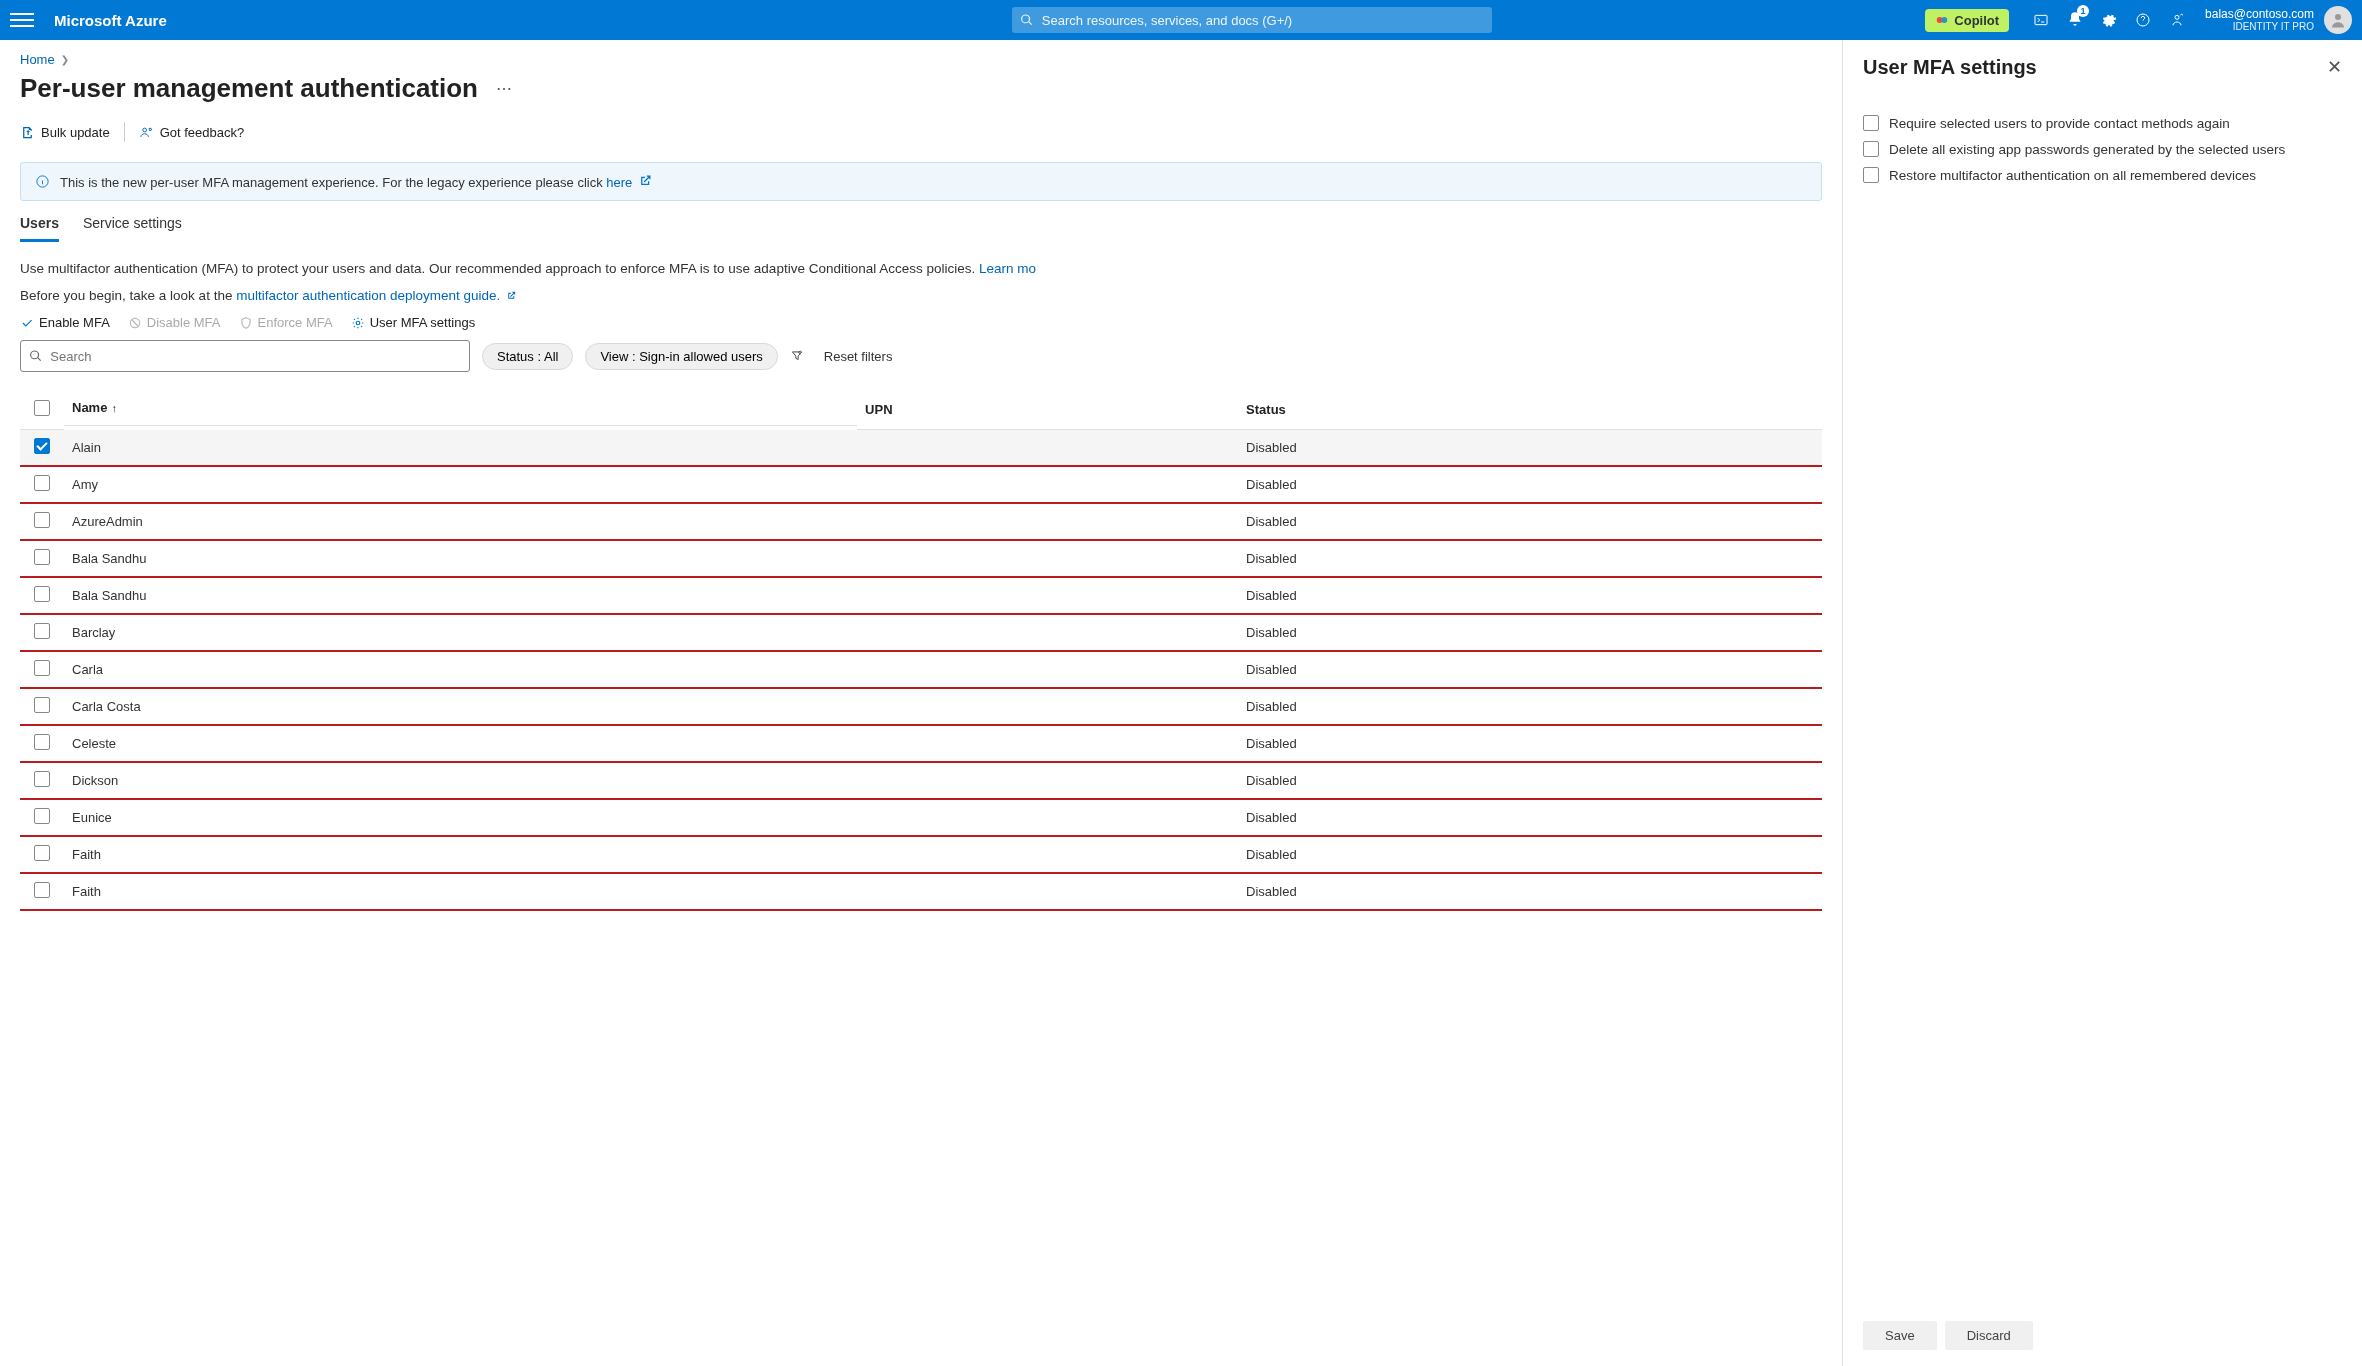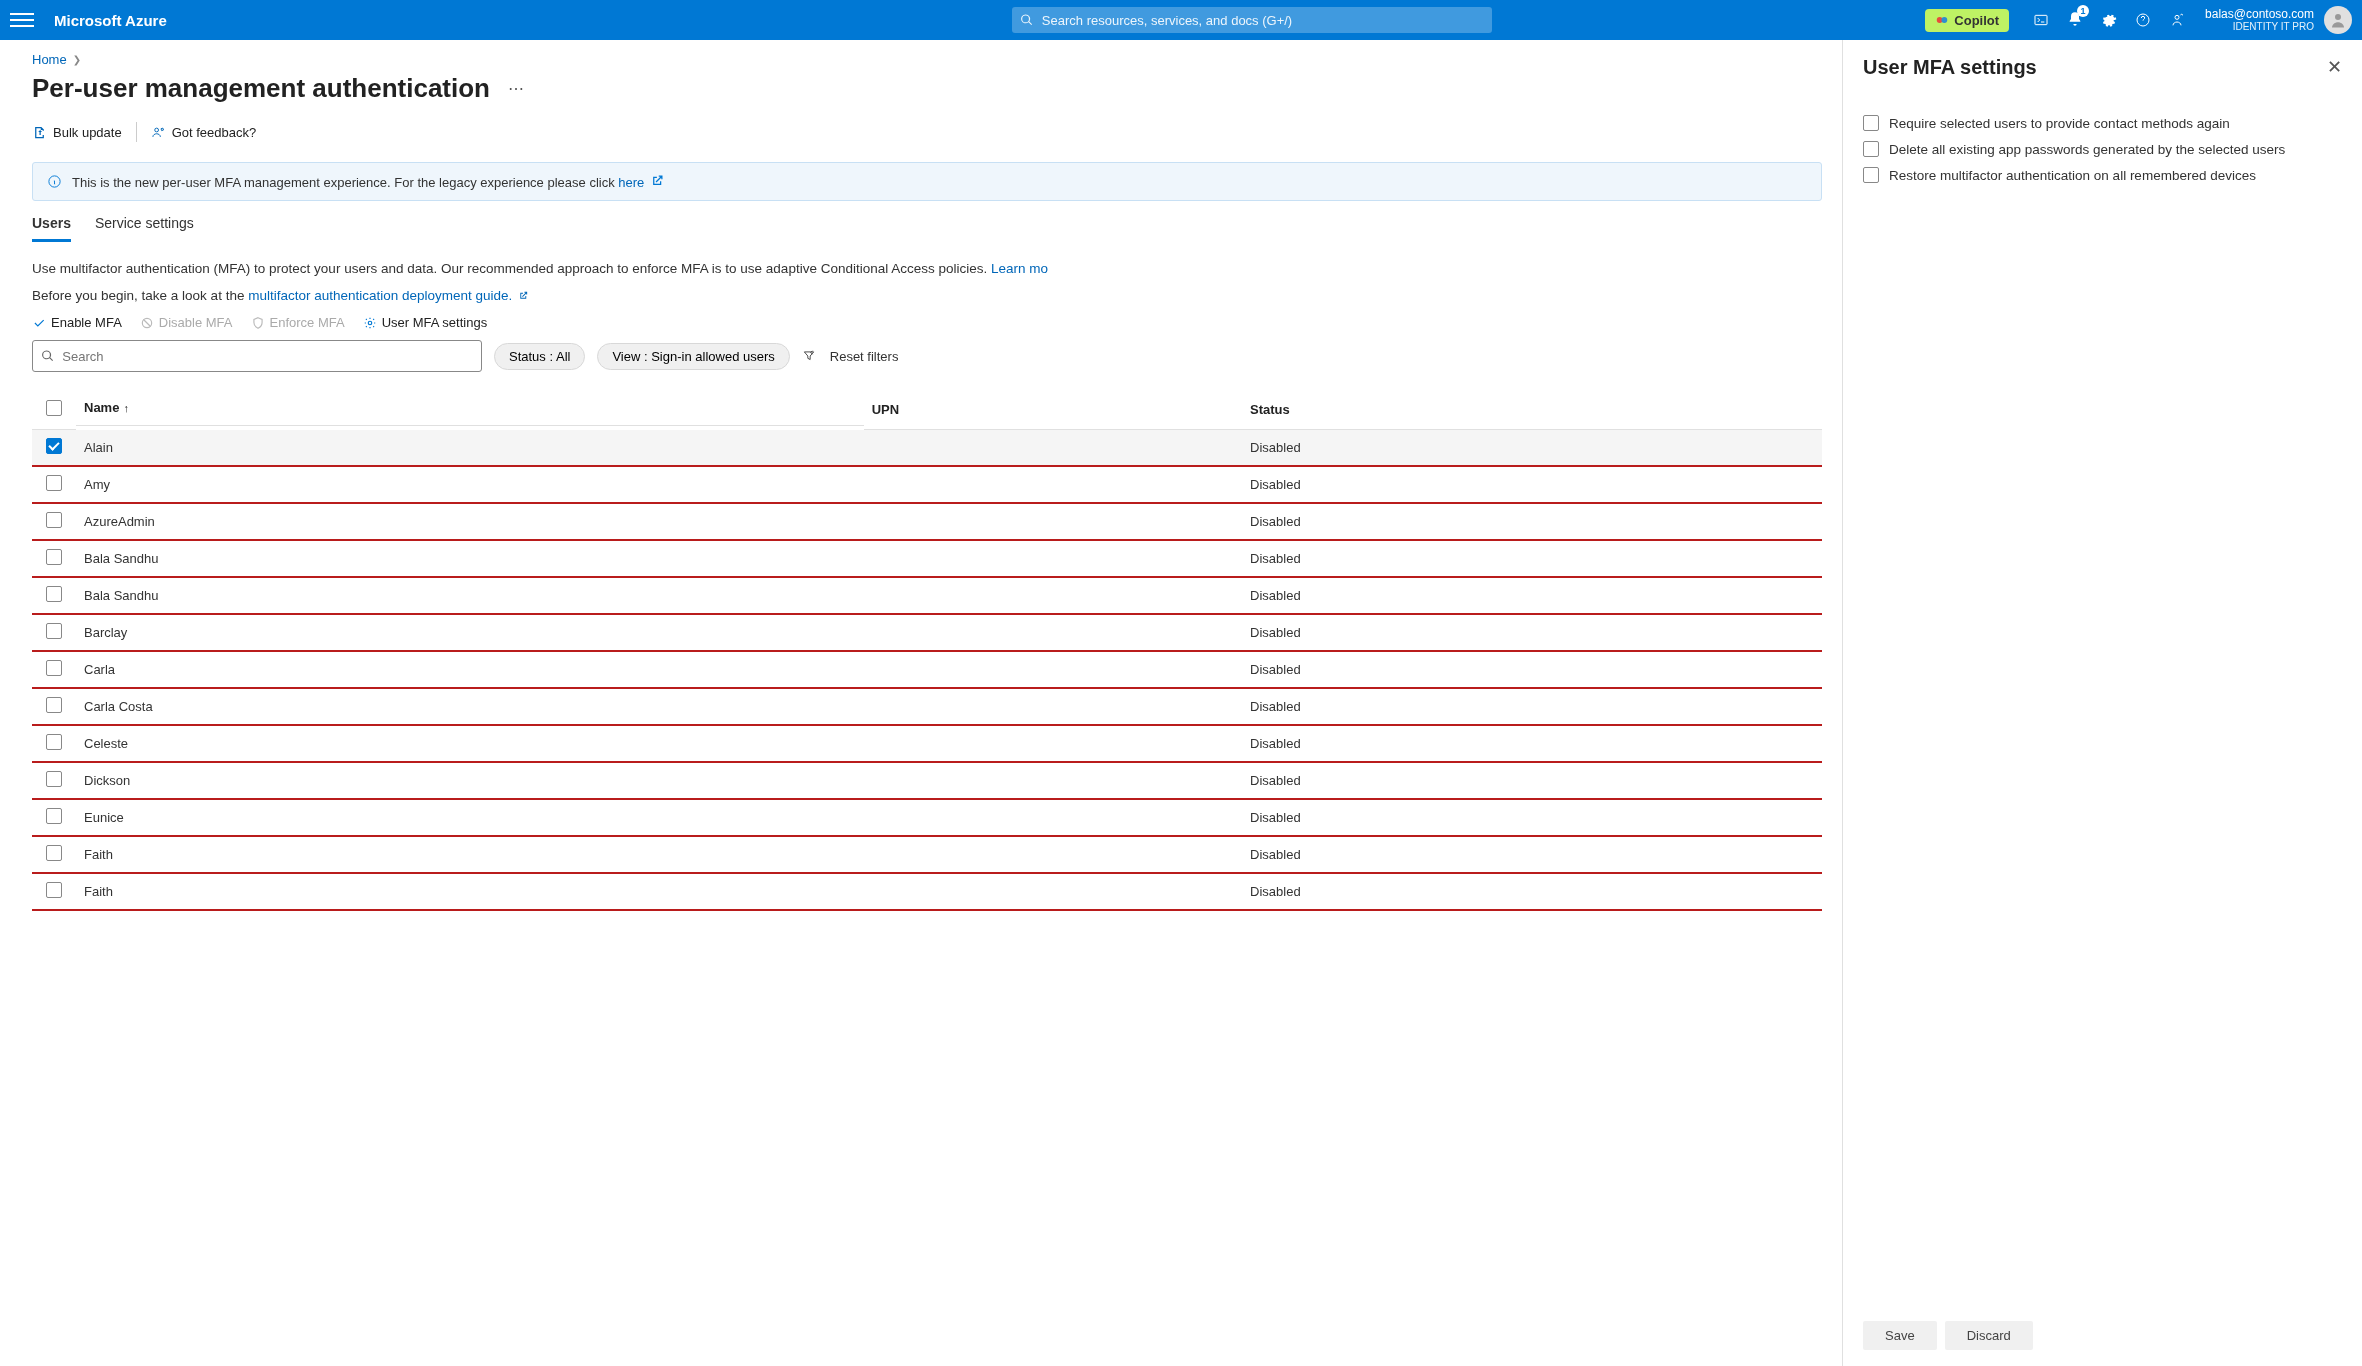--- a/index.html
+++ b/index.html
@@ -22,21 +22,21 @@
 .bell-wrap { position: relative; }
 .bell-badge { position: absolute; top: -6px; right: -6px; background: #fff; color: #0078d4; border-radius: 50%; font-size: 9px; width: 12px; height: 12px; display: flex; align-items: center; justify-content: center; font-weight: 600; }
 .user-info { margin-left: 20px; text-align: right; line-height: 1.2; }
 .user-email { font-size: 12px; }
 .user-tenant { font-size: 10px; opacity: 0.9; text-transform: uppercase; }
 .avatar { width: 28px; height: 28px; background: #e0e0e0; border-radius: 50%; margin-left: 10px; display: flex; align-items: center; justify-content: center; }
 .avatar svg { width: 18px; height: 18px; fill: #999; }
 
 
 .layout { display: flex; height: calc(100% - 40px); }
-.main { flex: 1; padding: 0 20px 20px 32px; overflow: hidden; position: relative; }
+.main { flex: 1; padding: 0 20px 20px 20px; overflow: hidden; position: relative; }
 .panel { width: 520px; border-left: 1px solid #e0e0e0; display: flex; flex-direction: column; padding: 16px 20px; }
 
 
 .breadcrumb { padding: 12px 0 6px 0; font-size: 13px; display: flex; align-items: center; gap: 6px; }
 .breadcrumb a { color: #0066b8; text-decoration: none; }
 .breadcrumb .chev { color: #888; font-size: 10px; }
 
 
 .page-title-row { display: flex; align-items: center; gap: 18px; margin-bottom: 18px; }
 .page-title { font-size: 26px; font-weight: 600; color: #222; }
@@ -71,21 +71,21 @@
 .action-item svg { width: 14px; height: 14px; }
 .action-item.enabled svg { fill: #0078d4; stroke: #0078d4; }
 .action-item.disabled svg { fill: #bbb; stroke: #bbb; }
 
 
 .filter-row { display: flex; align-items: center; gap: 12px; margin-bottom: 18px; }
 .search-input-wrap { flex: 0 0 450px; border: 1px solid #888; border-radius: 3px; display: flex; align-items: center; padding: 0 8px; height: 32px; }
 .search-input-wrap svg { width: 14px; height: 14px; fill: #666; margin-right: 8px; }
 .search-input-wrap input { border: none; outline: none; font-size: 13px; width: 100%; }
 .pill { background: #f0f0f0; border: 1px solid #d8d8d8; border-radius: 16px; padding: 5px 14px; font-size: 13px; cursor: pointer; }
-.reset-filters { display: flex; align-items: center; gap: 14px; font-size: 13px; cursor: pointer; color: #333; }
+.reset-filters { display: flex; align-items: center; gap: 20px; font-size: 13px; cursor: pointer; color: #333; }
 .reset-filters svg { width: 14px; height: 14px; fill: #333; }
 
 
 .table-wrap { overflow: auto; height: calc(100% - 380px); }
 table { width: 100%; border-collapse: collapse; font-size: 13px; }
 th { text-align: left; font-weight: 600; padding: 10px 8px; border-bottom: 1px solid #e0e0e0; color: #222; }
 th.name-col { display: flex; align-items: center; gap: 4px; }
 td { padding: 8px 8px; border-bottom: 2px solid #b91c1c; color: #333; }
 tr.selected { background: #f5f5f5; }
 .chk { width: 16px; height: 16px; border: 1px solid #888; border-radius: 2px; display: inline-block; cursor: pointer; }

